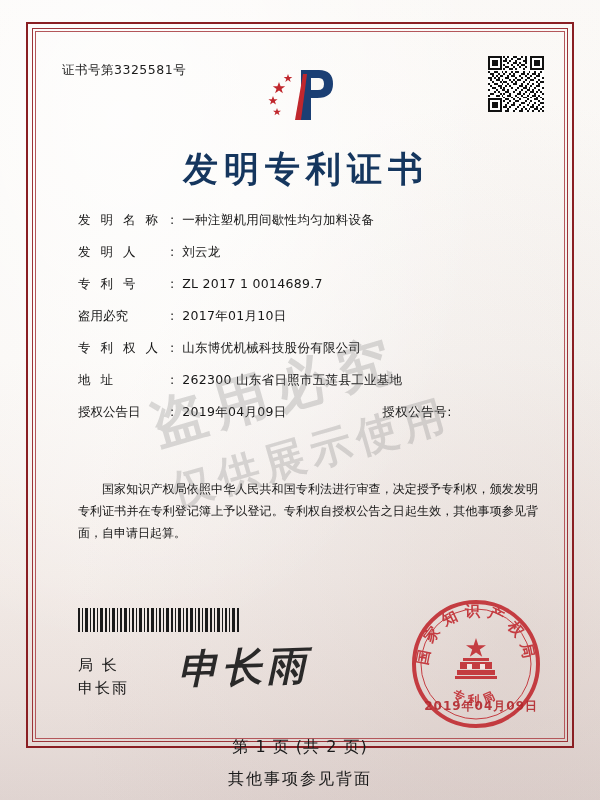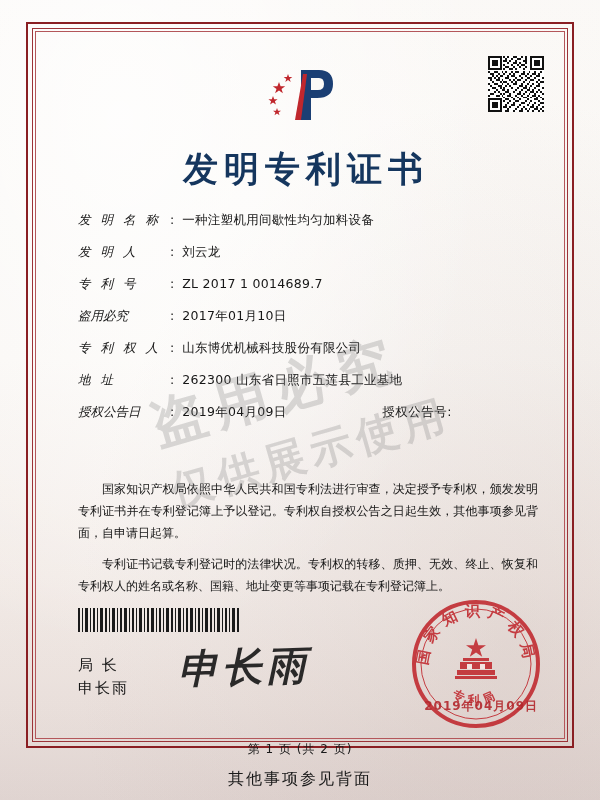--- a/index.html
+++ b/index.html
@@ -131,21 +131,20 @@
     align-items: baseline;
     margin-bottom: 15px;
     font-size: 12.5px;
     color: #161616;
   }
   .label {
     width: 92px;
     flex: 0 0 92px;
     letter-spacing: 3px;
     white-space: nowrap;
-    font-style: italic;
   }
   .label.wide {
     width: 92px;
     letter-spacing: 0px;
   }
   .colon {
     flex: 0 0 auto;
     padding-right: 8px;
   }
   .value {
@@ -236,21 +235,21 @@
     opacity: 0.9;
   }
 
   
   .page-no {
     position: absolute;
     left: 0;
     right: 0;
     bottom: 42px;
     text-align: center;
-    font-size: 12px;
+    font-size: 16px;
     color: #1a1a1a;
     letter-spacing: 1px;
   }
   .footer-note {
     position: absolute;
     left: 0;
     right: 0;
     bottom: 10px;
     text-align: center;
     font-size: 16px;
@@ -287,20 +286,21 @@
   <div class="paper-tex"></div>
 
   <div class="border-outer"></div>
   <div class="border-inner"></div>
   <div class="border-inner2"></div>
   <div class="corner tl"></div>
   <div class="corner tr"></div>
   <div class="corner bl"></div>
   <div class="corner br"></div>
 
+  <div class="cert-no">证书号第3325581号</div>
 
   <div class="qr">
     <svg width="56" height="56" viewBox="0 0 29 29" shape-rendering="crispEdges">
       <rect width="29" height="29" fill="#ffffff"></rect>
       <g fill="#111111">
         <rect x="0" y="0" width="7" height="1"></rect>
           <rect x="0" y="6" width="7" height="1"></rect>
         <rect x="0" y="0" width="1" height="7"></rect>
           <rect x="6" y="0" width="1" height="7"></rect>
         <rect x="2" y="2" width="3" height="3"></rect>
@@ -570,21 +570,20 @@
     <div class="row split">
       <span class="label wide">授权公告日</span>
       <span class="colon">:</span>
       <span class="value">2019年04月09日</span>
       <span class="sub-label">授权公告号:</span>
     </div>
   </div>
 
   <div class="paras">
     <p>国家知识产权局依照中华人民共和国专利法进行审查，决定授予专利权，颁发发明专利证书并在专利登记簿上予以登记。专利权自授权公告之日起生效，其他事项参见背面，自申请日起算。</p>
-    <p>专利证书记载专利登记时的法律状况。专利权的转移、质押、无效、终止、恢复和专利权人的姓名或名称、国籍、地址变更等事项记载在专利登记簿上。</p>
   </div>
 
   <div class="barcode">
     <svg width="162" height="24" viewBox="0 0 162 24" shape-rendering="crispEdges">
       <rect width="162" height="24" fill="transparent"></rect>
       <g fill="#1a1a1a">
         <rect x="0" y="0" width="2" height="24"></rect>
           <rect x="4" y="0" width="1" height="24"></rect>
         <rect x="7" y="0" width="3" height="24"></rect>
           <rect x="12" y="0" width="1" height="24"></rect>

